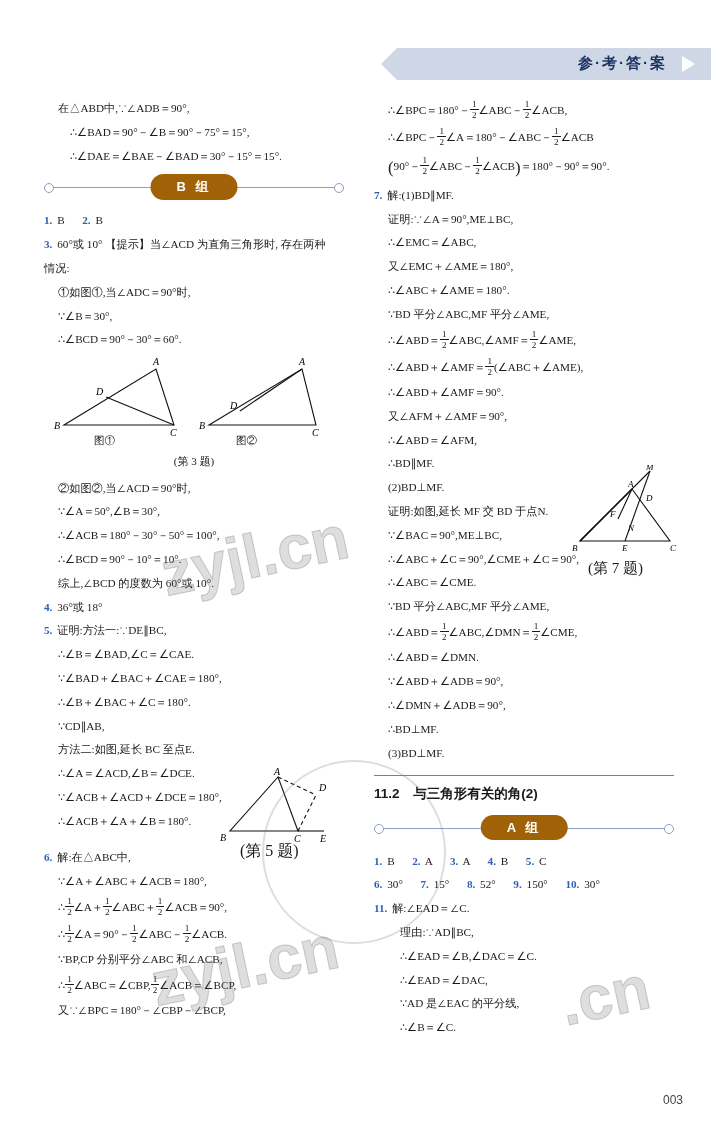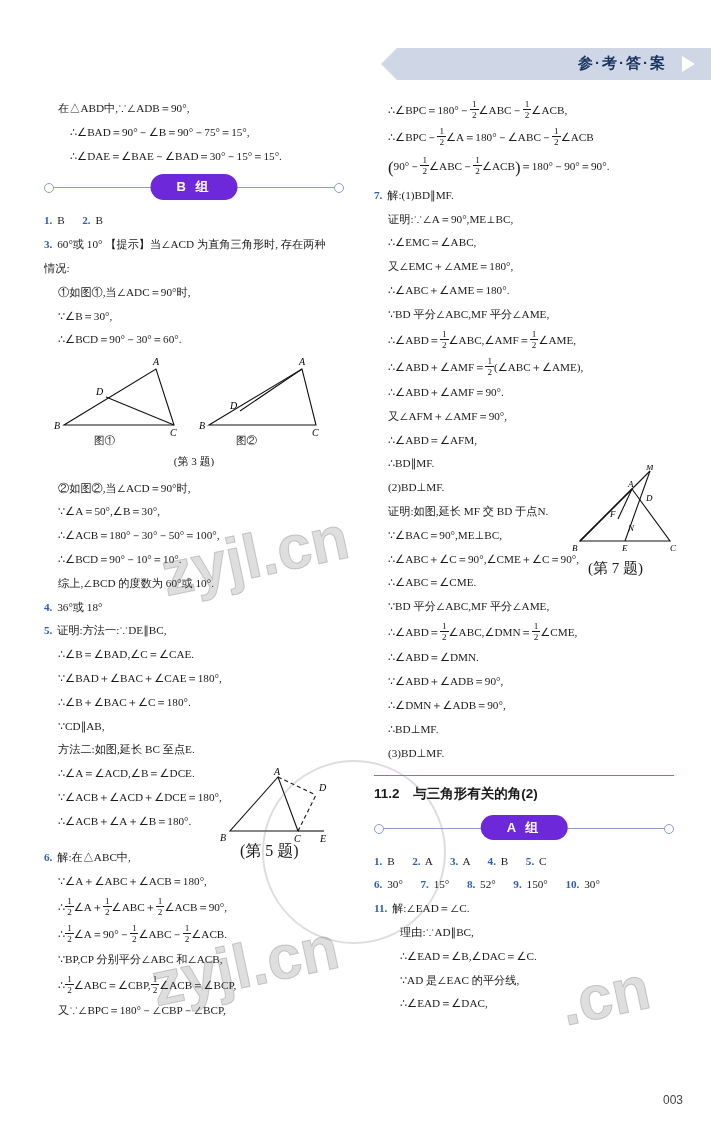--- a/index.html
+++ b/index.html
@@ -53,21 +53,21 @@
     position:absolute;top:13px;left:0;right:0;height:1px;background:#8aa0c8;
   }
   .group-banner .dotl,.group-banner .dotr{
     position:absolute;top:9px;width:8px;height:8px;border-radius:50%;
     border:1.5px solid #8aa0c8;background:#fff;
   }
   .group-banner .dotl{left:0;}
   .group-banner .dotr{right:0;}
   .group-banner .pill{
     position:absolute;left:50%;top:0;transform:translateX(-50%);
-    background:#6d28d9;color:#fff;border-radius:13px;
+    background:#a16207;color:#fff;border-radius:13px;
     padding:3px 26px;font-size:13px;font-weight:bold;letter-spacing:3px;
     font-family:"Liberation Sans", sans-serif;
   }
   
   .num{color:#2f5fb5;font-weight:bold;}
   .ans-row{margin:0 0 7px 0;}
   .ans-row span.num{margin-right:2px;}
   .sep{display:inline-block;width:12px;}
   
   .figs{position:relative;margin:4px 0 2px 0;height:96px;}
@@ -343,22 +343,23 @@
       <span class="num">10.</span>
       <span>30°</span>
     </div>
 
     <div class="ans-row">
       <span class="num">11.</span>
       <span>解:∠EAD＝∠C.</span>
     </div>
     <div class="line ind2">理由:∵AD∥BC,</div>
     <div class="line ind2">∴∠EAD＝∠B,∠DAC＝∠C.</div>
+    <div class="line ind2">∴∠EAD＝∠DAC,</div>
     <div class="line ind2">∵AD 是∠EAC 的平分线,</div>
-    <div class="line ind2">∴∠EAD＝∠DAC,</div>
+    <div class="line ind2">∴∠B＝∠C.</div>
   </div>
 
   <div class="wm wm1">zyjl.cn</div>
   <div class="wm wm2">zyjl.cn</div>
   <div class="wm wm3">.cn</div>
   <div class="wm-c"></div>
 
   <div class="pageno">003</div>
 </div>
 

